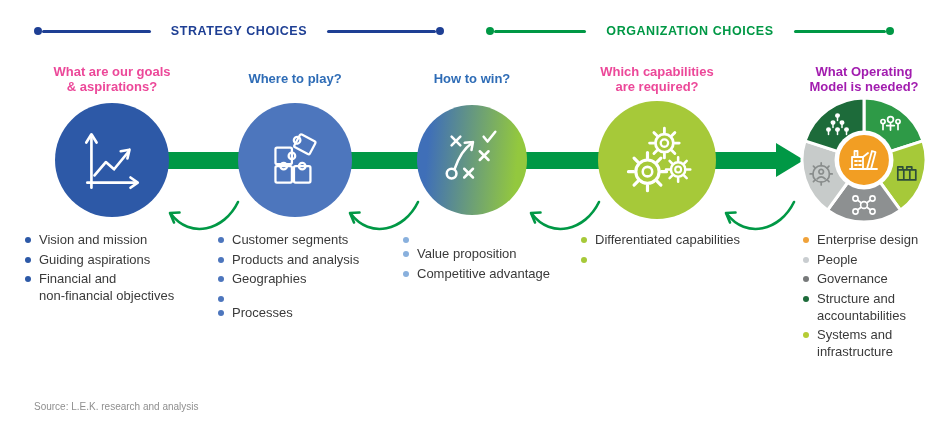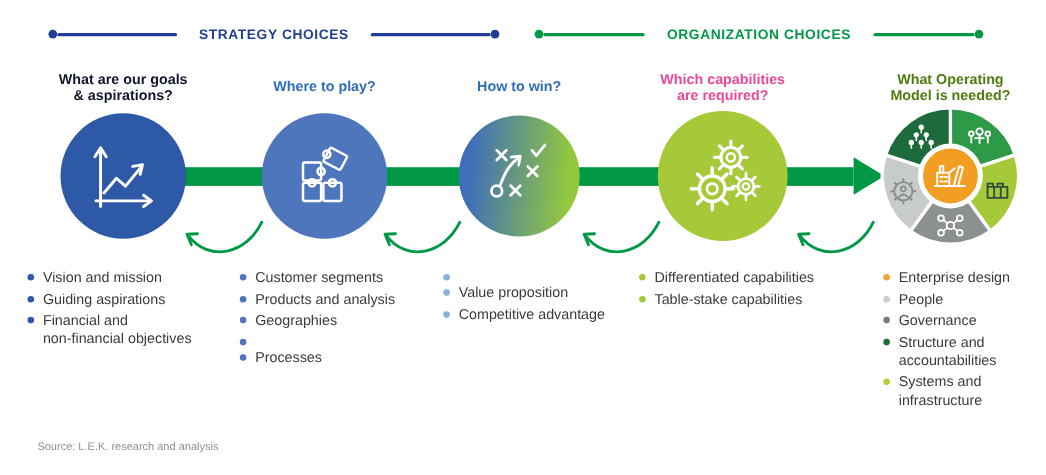--- a/index.html
+++ b/index.html
@@ -1,20 +1,20 @@
 <!DOCTYPE html>
 <html><head>
 <meta charset="utf-8">
 <style>
   html,body{margin:0;padding:0;background:#fff;font-family:"Liberation Sans",sans-serif;}
   .canvas{position:relative;width:951px;height:432px;background:#fff;overflow:hidden;}
 
   
   .titlebar{position:absolute;top:25px;height:12px;display:flex;align-items:center;}
-  #tb-strategy{left:44px;width:410px;}
+  #tb-strategy{left:34px;width:410px;}
   #tb-org{left:486px;width:408px;}
   .tb-dot{width:8px;height:8px;border-radius:50%;flex:0 0 8px;}
   .tb-line{flex:1;height:3px;border-radius:2px;}
   .tb-label{margin:0 20px;font-size:12.5px;font-weight:bold;letter-spacing:.045em;white-space:nowrap;}
 
   
   .question{position:absolute;top:59px;height:40px;display:flex;align-items:center;justify-content:center;
             text-align:center;font-weight:bold;font-size:13px;line-height:1.18;white-space:pre-line;}
   #q1{left:27px;width:170px;}
   #q2{left:210px;width:170px;}
@@ -33,21 +33,21 @@
   #c2{left:238px;top:103px;width:114px;height:114px;}
   #c3{left:417px;top:105px;width:110px;height:110px;}
   #c4{left:598px;top:101px;width:118px;height:118px;}
   #wheel{position:absolute;left:799px;top:95px;z-index:1;}
 
   
   .loop{position:absolute;top:197px;width:92px;height:40px;z-index:1;}
   #lp1{left:158px;} #lp2{left:338px;} #lp3{left:519px;} #lp4{left:714px;}
 
   
-  .col{position:absolute;top:244px;margin:0;padding:0;list-style:none;font-size:13px;color:#3a3a3a;}
+  .col{position:absolute;top:232px;margin:0;padding:0;list-style:none;font-size:13px;color:#3a3a3a;}
   #col1{left:25px;width:176px;}
   #col2{left:218px;width:170px;}
   #col3{left:403px;width:178px;}
   #col4{left:581px;width:202px;}
   #col5{left:803px;width:148px;}
   .col li{display:flex;margin-bottom:3px;line-height:1.28;}
   .dotb{flex:0 0 6px;width:6px;height:6px;border-radius:50%;margin:5px 8px 0 0;}
   .txt{white-space:pre-line;}
 
   .source{position:absolute;left:34px;top:401px;font-size:10px;color:#8f8f8f;}
@@ -66,27 +66,27 @@
   </div>
 
   <div class="titlebar" id="tb-org">
     <span class="tb-dot" style="background: rgb(0, 152, 69);"></span>
     <span class="tb-line" style="background: rgb(0, 152, 69);"></span>
     <span class="tb-label" style="color: rgb(0, 152, 69); text-align: center;">ORGANIZATION CHOICES</span>
     <span class="tb-line" style="background: rgb(0, 152, 69);"></span>
     <span class="tb-dot" style="background: rgb(0, 152, 69);"></span>
   </div>
 
-  <div class="question" id="q1" style="color: #0f172a;">What are our goals
+  <div class="question" id="q1" style="color: #ec4899;">What are our goals
 &amp; aspirations?</div>
   <div class="question" id="q2" style="color: rgb(46, 108, 182);">Where to play?</div>
   <div class="question" id="q3" style="color: rgb(46, 108, 182);">How to win?</div>
   <div class="question" id="q4" style="color: #ec4899;">Which capabilities
 are required?</div>
-  <div class="question" id="q5" style="color: #4d7c0f;">What Operating
+  <div class="question" id="q5" style="color: #a21caf;">What Operating
 Model is needed?</div>
 
   <div class="band" style="background: rgb(0, 152, 69);"></div>
   <div class="band-head" style="border-left-color: rgb(0, 152, 69);"></div>
 
   <div class="circle" id="c1" style="background: rgb(45, 89, 167);">
     <svg width="72" height="72" viewBox="0 0 70 70" fill="none" stroke="#fff" stroke-width="2.6" stroke-linecap="round" stroke-linejoin="round">
       <path d="M15,62 V13"></path>
         <path d="M10,18 L15,10 L20,18"></path>
       <path d="M11,57 H59"></path>
@@ -282,21 +282,20 @@
       </li>
   </ul>
 
   <ul class="col" id="col4">
     <li>
         <span class="dotb" style="background: rgb(166, 201, 57);"></span>
         <span class="txt">Differentiated capabilities</span>
       </li>
     <li>
         <span class="dotb" style="background: rgb(166, 201, 57);"></span>
-        <span class="txt">Table-stake capabilities</span>
       </li>
   </ul>
 
   <ul class="col" id="col5">
     <li>
         <span class="dotb" style="background: rgb(240, 162, 58);"></span>
         <span class="txt">Enterprise design</span>
       </li>
     <li>
         <span class="dotb" style="background: rgb(201, 205, 208);"></span>

